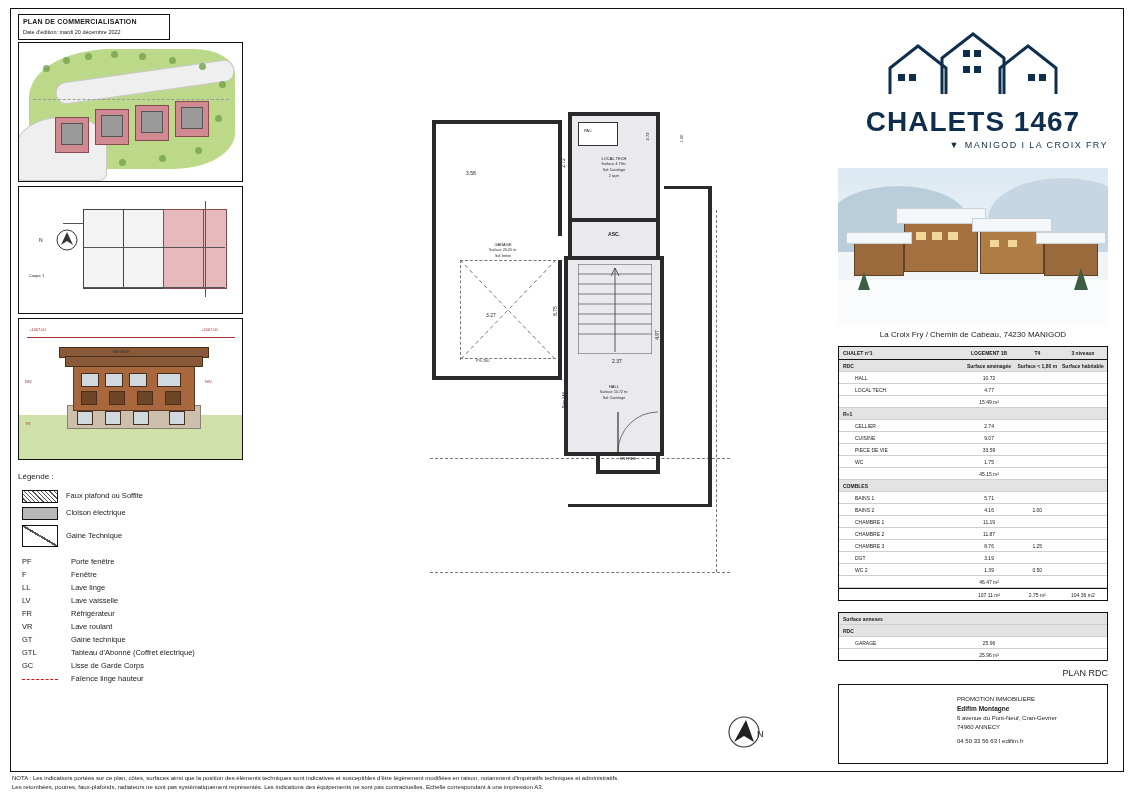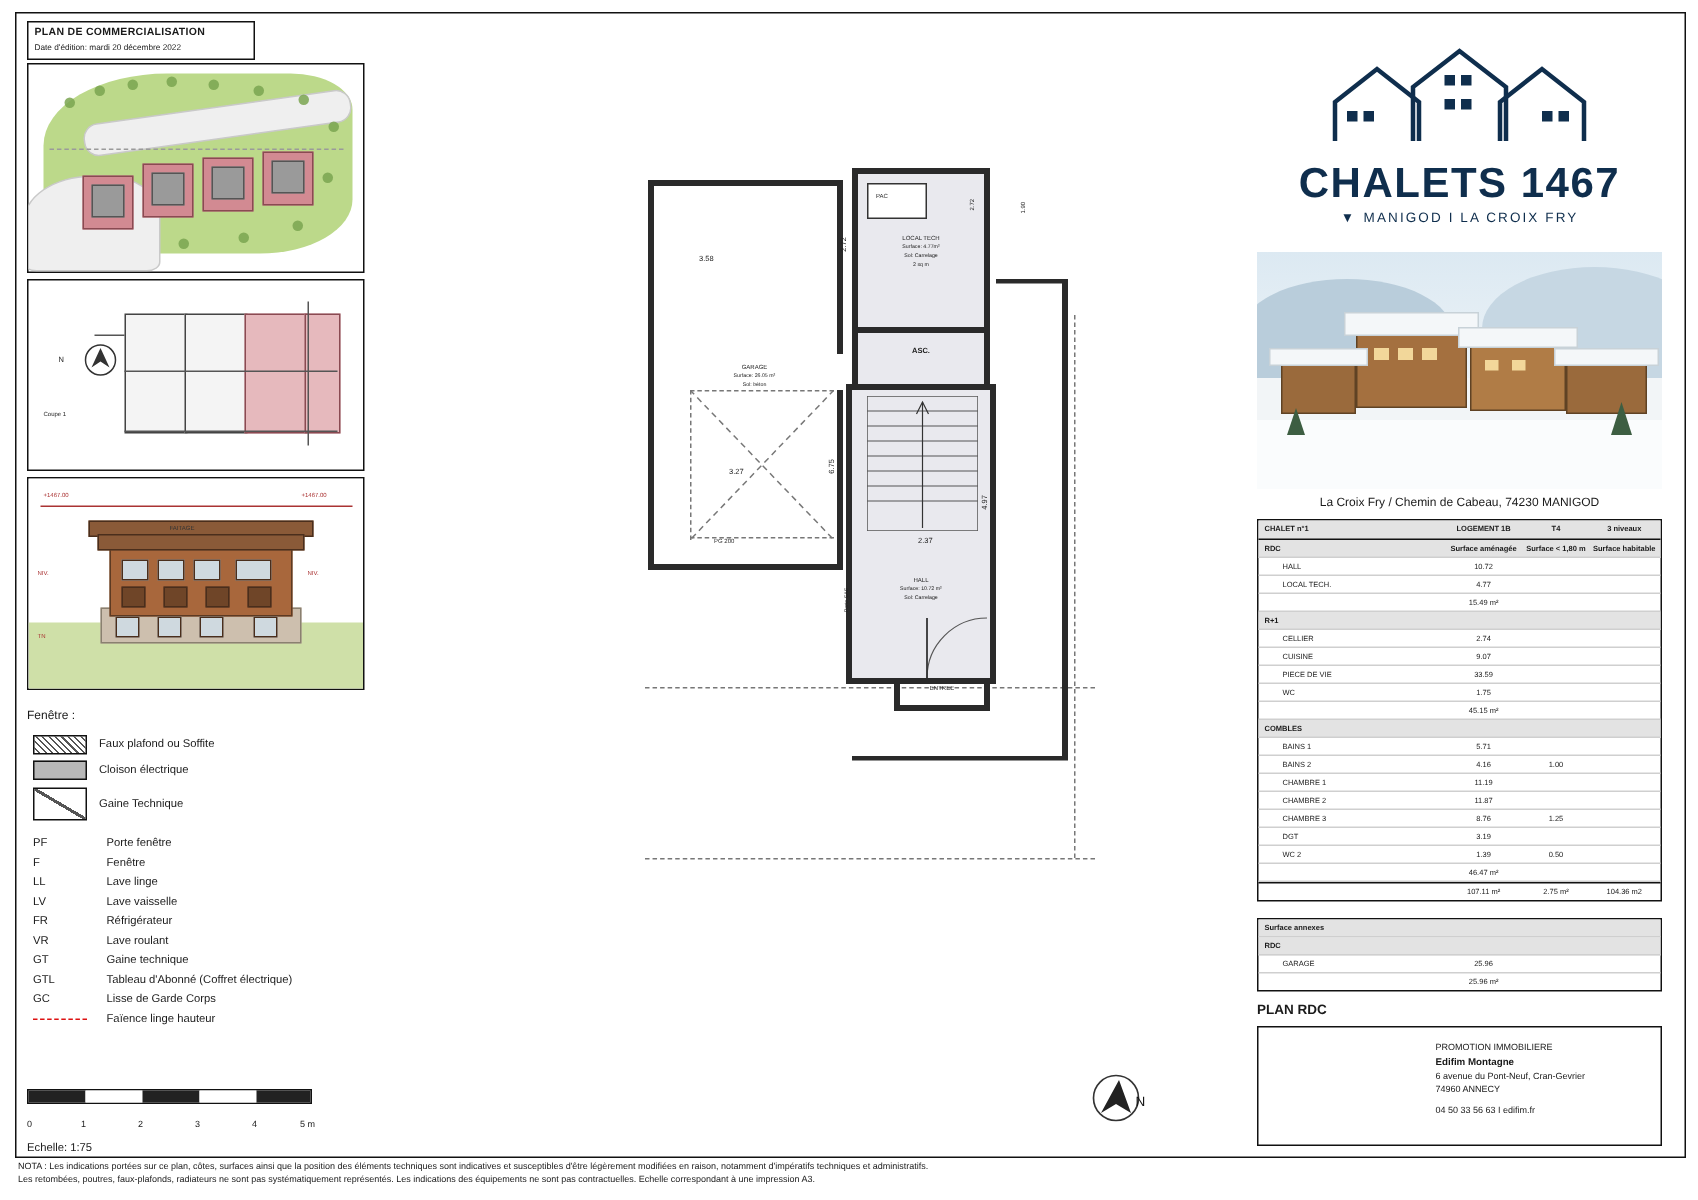--- a/index.html
+++ b/index.html
@@ -65,36 +65,36 @@
   .thinwall{position:absolute;background:#6b6b6b;}
   .room{position:absolute;background:#ffffff;}
   .roomfill{position:absolute;background:#e9e9ee;}
   .roomlbl{position:absolute;text-align:center;font-size:4px;line-height:5px;color:#222;}
   .dimtxt{position:absolute;font-size:5px;color:#222;}
   .dashline{position:absolute;border-top:1px dashed #777;}
   .dashv{position:absolute;border-left:1px dashed #777;}
   .stair{position:absolute;}
   .brandwrap{position:absolute;left:838px;top:28px;width:270px;height:130px;}
   .brandname{position:absolute;left:0;top:78px;width:270px;text-align:center;font-size:28px;font-weight:bold;color:#0f2e4d;letter-spacing:1px;}
-  .brandsub{position:absolute;left:0;top:112px;width:270px;text-align:center;font-size:9px;color:#0f2e4d;letter-spacing:1.4px;}
+  .brandsub{position:absolute;left:0;top:112px;width:270px;text-align:right;font-size:9px;color:#0f2e4d;letter-spacing:1.4px;}
   .photo{position:absolute;left:838px;top:168px;width:270px;height:158px;overflow:hidden;background:#cfe2ee;}
   .addr{position:absolute;left:838px;top:330px;width:270px;text-align:center;font-size:8px;}
   
   .tbl{position:absolute;left:838px;top:346px;width:270px;border:1px solid #111;box-sizing:border-box;font-size:5px;}
   .trow{position:relative;display:flex;border-bottom:1px solid #cfcfcf;height:11px;align-items:center;}
   .trow.hdr{background:#e3e3e3;font-weight:bold;height:12px;border-bottom:1px solid #111;}
   .trow.sec{background:#e3e3e3;font-weight:bold;height:11px;}
   .trow.total{border-top:1px solid #111;}
   .c1{width:46%;padding-left:4px;box-sizing:border-box;}
   .c1.ind{padding-left:16px;}
   .c2{width:20%;text-align:center;}
   .c3{width:16%;text-align:center;}
   .c4{width:18%;text-align:center;}
   .anx{position:absolute;left:838px;top:612px;width:270px;border:1px solid #111;box-sizing:border-box;font-size:5px;}
-  .planrdc{position:absolute;left:838px;top:668px;width:270px;text-align:left;font-size:9px;font-weight:bold;}
+  .planrdc{position:absolute;left:838px;top:668px;width:270px;text-align:right;font-size:9px;}
   .promoter{position:absolute;left:838px;top:684px;width:270px;height:80px;border:1px solid #111;box-sizing:border-box;}
   .edifim{position:absolute;left:18px;top:8px;width:86px;text-align:center;}
   .edifim .e1{font-size:17px;font-weight:bold;color:#2f6b52;line-height:17px;}
   .edifim .e2{font-size:6px;letter-spacing:2px;color:#2f6b52;margin-top:3px;}
   .pinfo{position:absolute;left:118px;top:10px;font-size:6px;line-height:9px;}
   .pinfo b{font-size:6.5px;}
   
   #north{position:absolute;left:716px;top:712px;width:56px;height:40px;}
   
   .footer{position:absolute;left:12px;top:774px;width:1110px;font-size:6px;line-height:9px;}
@@ -176,21 +176,21 @@
     <div class="el-dim" style="left:8px;top:18px;width:208px;"></div>
     <div class="t xtiny" style="left:10px;top:8px;color:#a33;">+1467.00</div>
     <div class="t xtiny" style="left:182px;top:8px;color:#a33;">+1467.00</div>
     <div class="t xtiny" style="left:6px;top:60px;color:#a33;">NIV.</div>
     <div class="t xtiny" style="left:6px;top:102px;color:#a33;">TN</div>
     <div class="t xtiny" style="left:94px;top:30px;color:#333;">FAITAGE</div>
     <div class="t xtiny" style="left:186px;top:60px;color:#a33;">NIV.</div>
   </div>
 
   <div id="legend" class="t">
-    <div class="lg-title">Fenêtre :</div>
+    <div class="lg-title">Légende :</div>
     <div style="height:8px;"></div>
 
     <div class="lg-row">
       <div class="lg-sw hatch"></div>
       <div class="lg-lbl">Faux plafond ou Soffite</div>
     </div>
     <div class="lg-row">
       <div class="lg-sw solidgrey"></div>
       <div class="lg-lbl">Cloison électrique</div>
     </div>
@@ -235,38 +235,20 @@
     <div class="abbr">
         <span class="k">GC</span>
         <span class="v">Lisse de Garde Corps</span>
       </div>
     <div class="abbr" style="height:16px;">
       <span class="redline"></span>
       <span class="v">Faïence linge hauteur</span>
     </div>
   </div>
 
-  <div id="scalebar">
-    <div class="sb-wrap">
-      <div class="sb-seg" style="left:0;width:38px;background:#222;"></div>
-      <div class="sb-seg" style="left:38px;width:38px;background:#fff;"></div>
-      <div class="sb-seg" style="left:76px;width:38px;background:#222;"></div>
-      <div class="sb-seg" style="left:114px;width:38px;background:#fff;"></div>
-      <div class="sb-seg" style="left:152px;width:36px;background:#222;"></div>
-    </div>
-    <div style="position:relative;height:22px;">
-      <span class="sb-num" style="left:0;">0</span>
-      <span class="sb-num" style="left:36px;">1</span>
-      <span class="sb-num" style="left:74px;">2</span>
-      <span class="sb-num" style="left:112px;">3</span>
-      <span class="sb-num" style="left:150px;">4</span>
-      <span class="sb-num" style="left:182px;">5 m</span>
-      <span class="sb-txt">Echelle: 1:75</span>
-    </div>
-  </div>
 
   <div id="center-plan">
 
     <div class="dashline" style="left:10px;top:358px;width:300px;"></div>
     <div class="dashline" style="left:10px;top:472px;width:300px;"></div>
     <div class="dashv" style="left:296px;top:110px;height:362px;"></div>
 
     <div class="wall" style="left:12px;top:20px;width:130px;height:4px;"></div>
     <div class="wall" style="left:12px;top:20px;width:4px;height:260px;"></div>
     <div class="wall" style="left:12px;top:276px;width:130px;height:4px;"></div>

